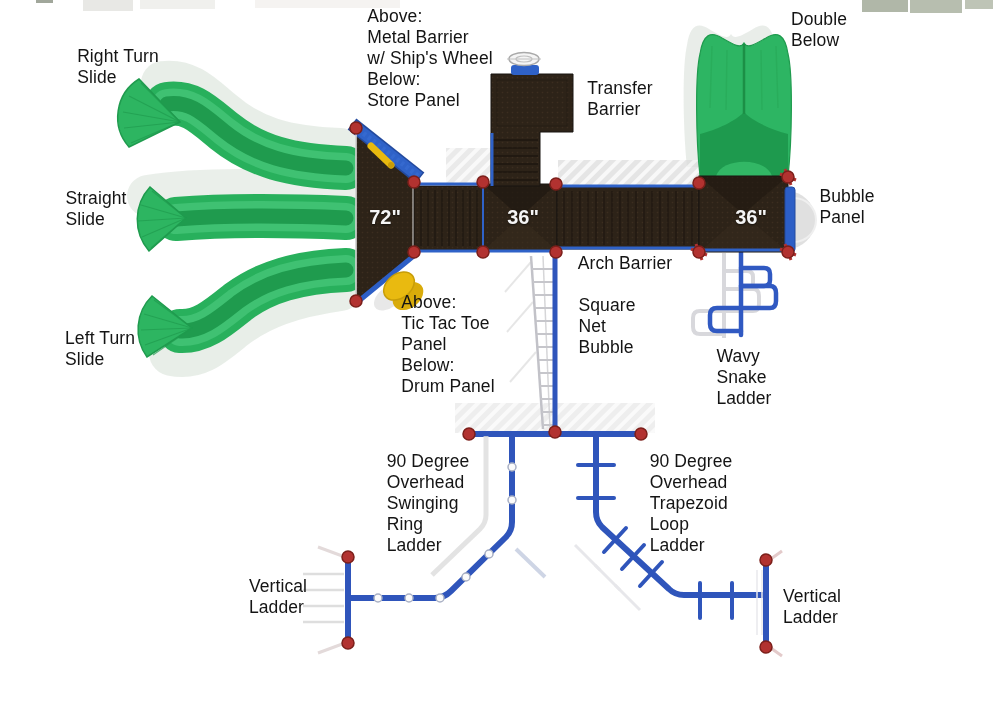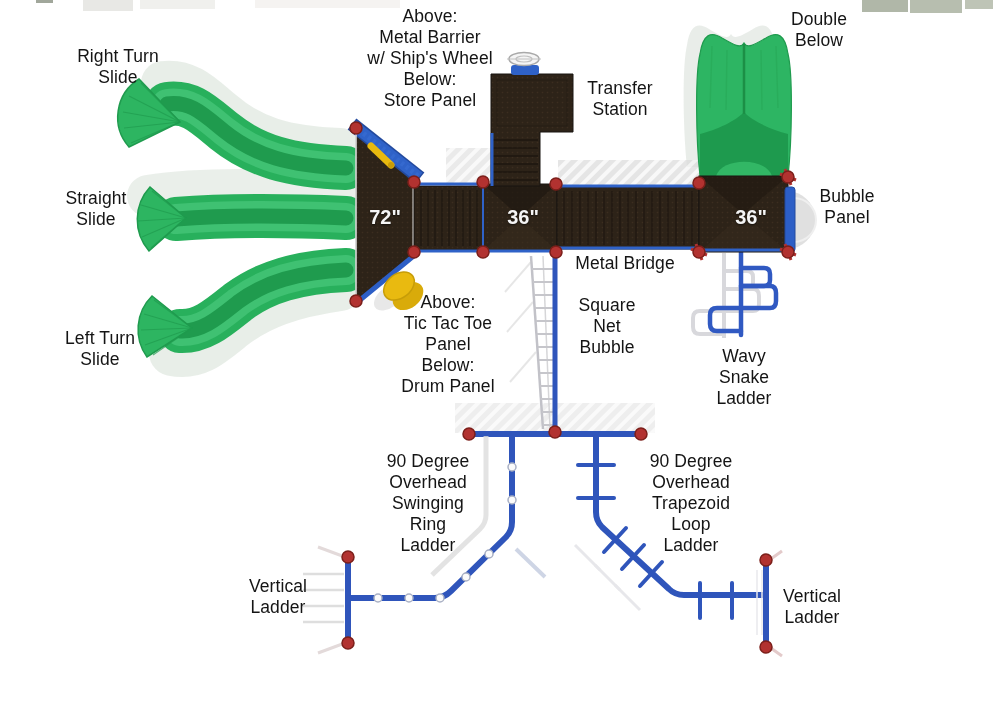--- a/index.html
+++ b/index.html
@@ -1,19 +1,19 @@
 <!DOCTYPE html>
 <html><head>
 <meta charset="utf-8">
 <style>
   html,body{margin:0;padding:0;background:#fff;}
   #stage{position:relative;width:1000px;height:707px;background:#ffffff;overflow:hidden;
          font-family:"Liberation Sans","DejaVu Sans",sans-serif;}
   #scene{position:absolute;left:0;top:0;}
-  .lbl{position:absolute;transform:translateX(-50%);text-align:center;color:#141414;
+  .lbl{position:absolute;transform:translateX(-50%);color:#141414;
        font-size:17.5px;line-height:21px;white-space:pre-line;letter-spacing:.1px;}
   .size-lbl{position:absolute;transform:translate(-50%,-50%);color:#f5f5f5;font-weight:bold;
        font-size:20px;text-shadow:0 1px 2px rgba(0,0,0,.6);white-space:nowrap;}
 </style>
 </head>
 <body>
 
 <div id="stage">
 
 <svg id="scene" width="1000" height="707" viewBox="0 0 1000 707">
@@ -341,26 +341,26 @@
 <div class="lbl" style="left:118px;top:46px">Right Turn
 Slide</div>
 <div class="lbl" style="left:430px;top:6px">Above:
 Metal Barrier
 w/ Ship's Wheel
 Below:
 Store Panel</div>
 <div class="lbl" style="left:819px;top:9px">Double
 Below</div>
 <div class="lbl" style="left:620px;top:78px">Transfer
-Station</div>
+Barrier</div>
 <div class="lbl" style="left:96px;top:188px">Straight
 Slide</div>
 <div class="lbl" style="left:847px;top:186px">Bubble
 Panel</div>
-<div class="lbl" style="left:625px;top:253px">Metal Bridge</div>
+<div class="lbl" style="left:625px;top:253px">Arch Barrier</div>
 <div class="lbl" style="left:448px;top:292px">Above:
 Tic Tac Toe
 Panel
 Below:
 Drum Panel</div>
 <div class="lbl" style="left:607px;top:295px">Square
 Net
 Bubble</div>
 <div class="lbl" style="left:744px;top:346px">Wavy
 Snake

